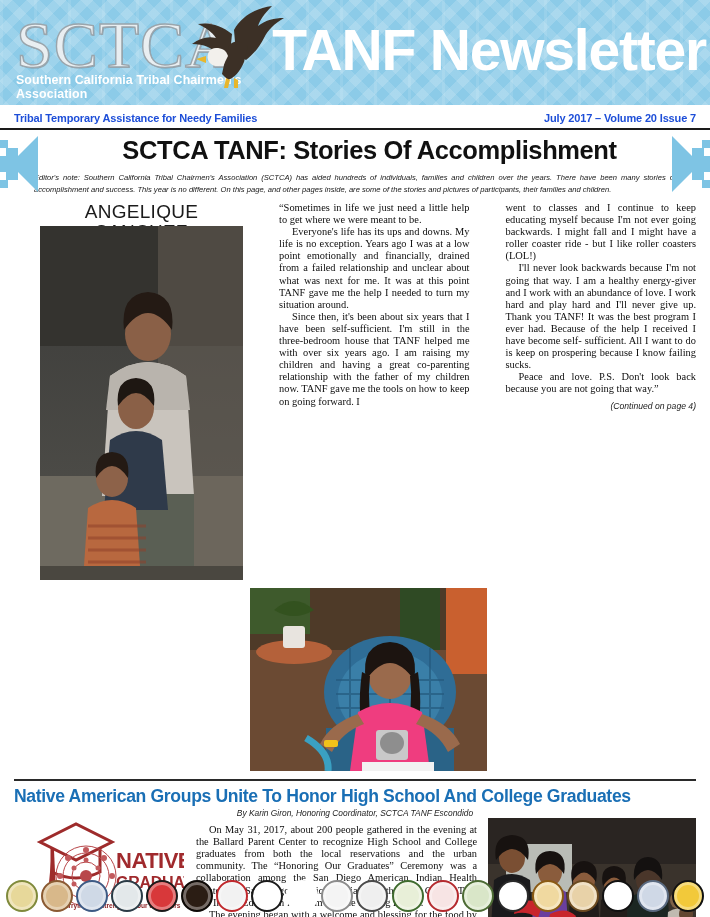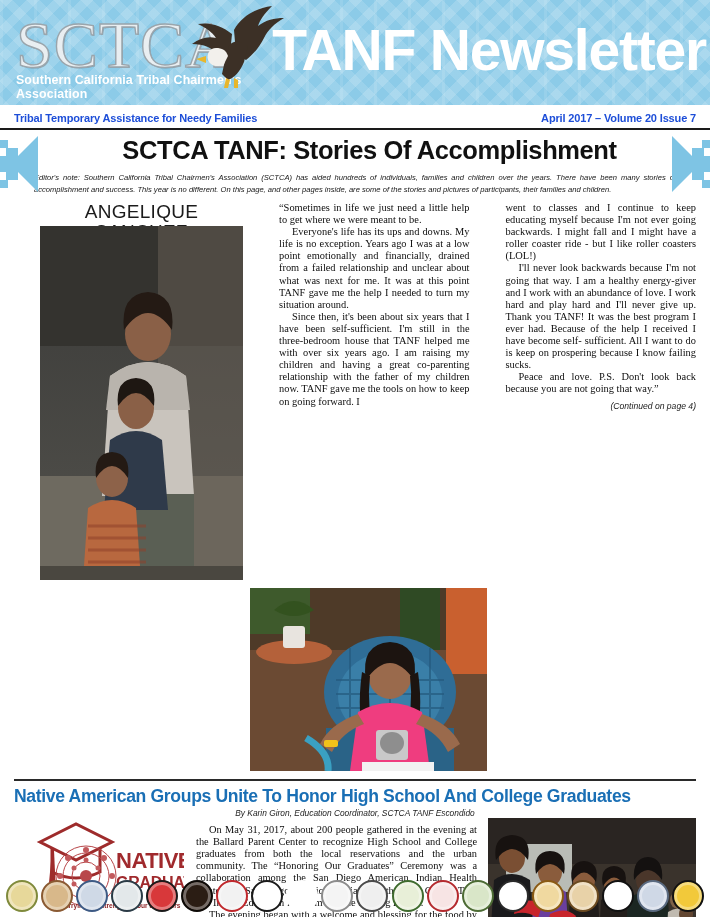--- a/index.html
+++ b/index.html
@@ -180,21 +180,21 @@
         <path d="M50 74 L48 84 L52 84 L54 76 Z"></path>
         <path d="M58 74 L58 84 L62 84 L62 76 Z"></path>
       </g>
     </svg>
 
     <div class="tanf-title">TANF Newsletter</div>
   </div>
 
   <div class="subbar">
     <div>Tribal Temporary Assistance for Needy Families</div>
-    <div>April 2017 – Volume 20 Issue 7</div>
+    <div>July 2017 – Volume 20 Issue 7</div>
   </div>
 
   <div class="a1-head-row">
     <svg class="chevron left" viewBox="0 0 38 56">
       <g fill="#7ec4e4">
         <path d="M38 0 L38 56 L10 28 Z"></path>
         <rect x="0" y="20" width="14" height="16"></rect>
         <rect x="6" y="12" width="12" height="32"></rect>
         <rect x="0" y="4" width="8" height="8"></rect>
         <rect x="0" y="44" width="8" height="8"></rect>
@@ -303,21 +303,21 @@
           <path d="M56 150 q24 14 22 33" stroke="#3aa0c2" stroke-width="7" fill="none"></path>
         </svg>
       </div>
     </div>
   </div>
 
   <div class="rule"></div>
 
   <div class="a2">
     <div class="a2-headline">Native American Groups Unite To Honor High School And College Graduates</div>
-    <div class="a2-byline">By Karin Giron, Education Coordinator, SCTCA TANF Escondido</div>
+    <div class="a2-byline">By Karin Giron, Honoring Coordinator, SCTCA TANF Escondido</div>
 
     <div class="a2-photo">
       <svg viewBox="0 0 208 200" width="208" height="200" preserveAspectRatio="none">
         <rect width="208" height="200" fill="#3a332c"></rect>
         <rect x="0" y="0" width="208" height="46" fill="#2a2522"></rect>
         <rect x="18" y="26" width="66" height="48" fill="#b9bcb6"></rect>
         <rect x="0" y="150" width="208" height="50" fill="#9a7646"></rect>
         <g>
 
           <g>

